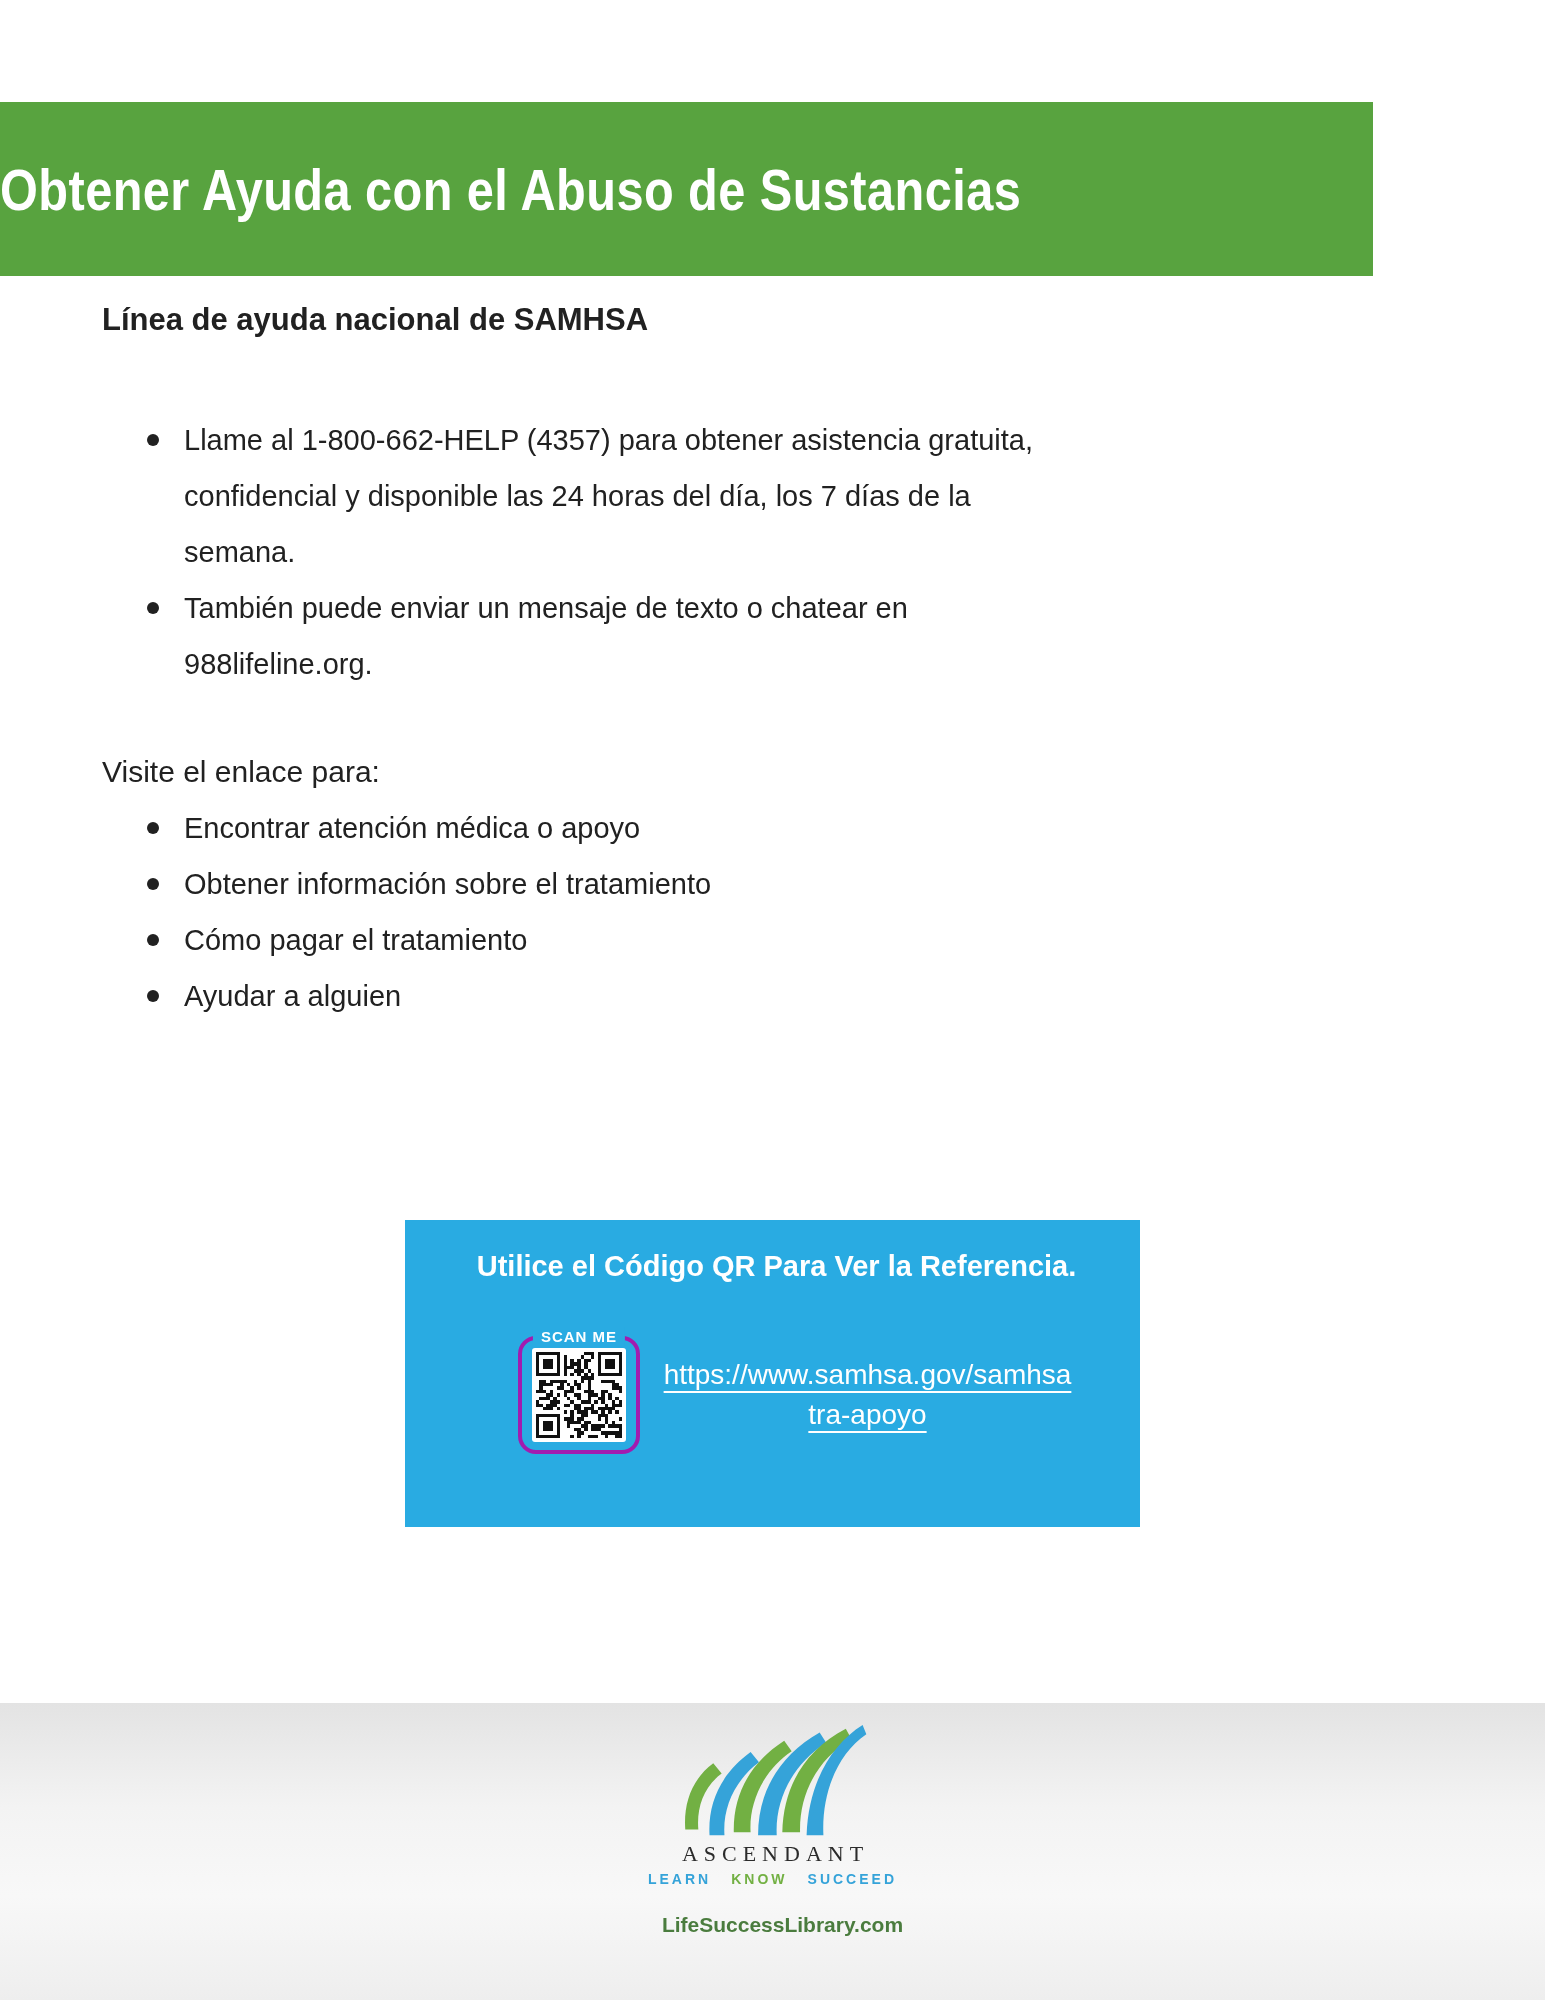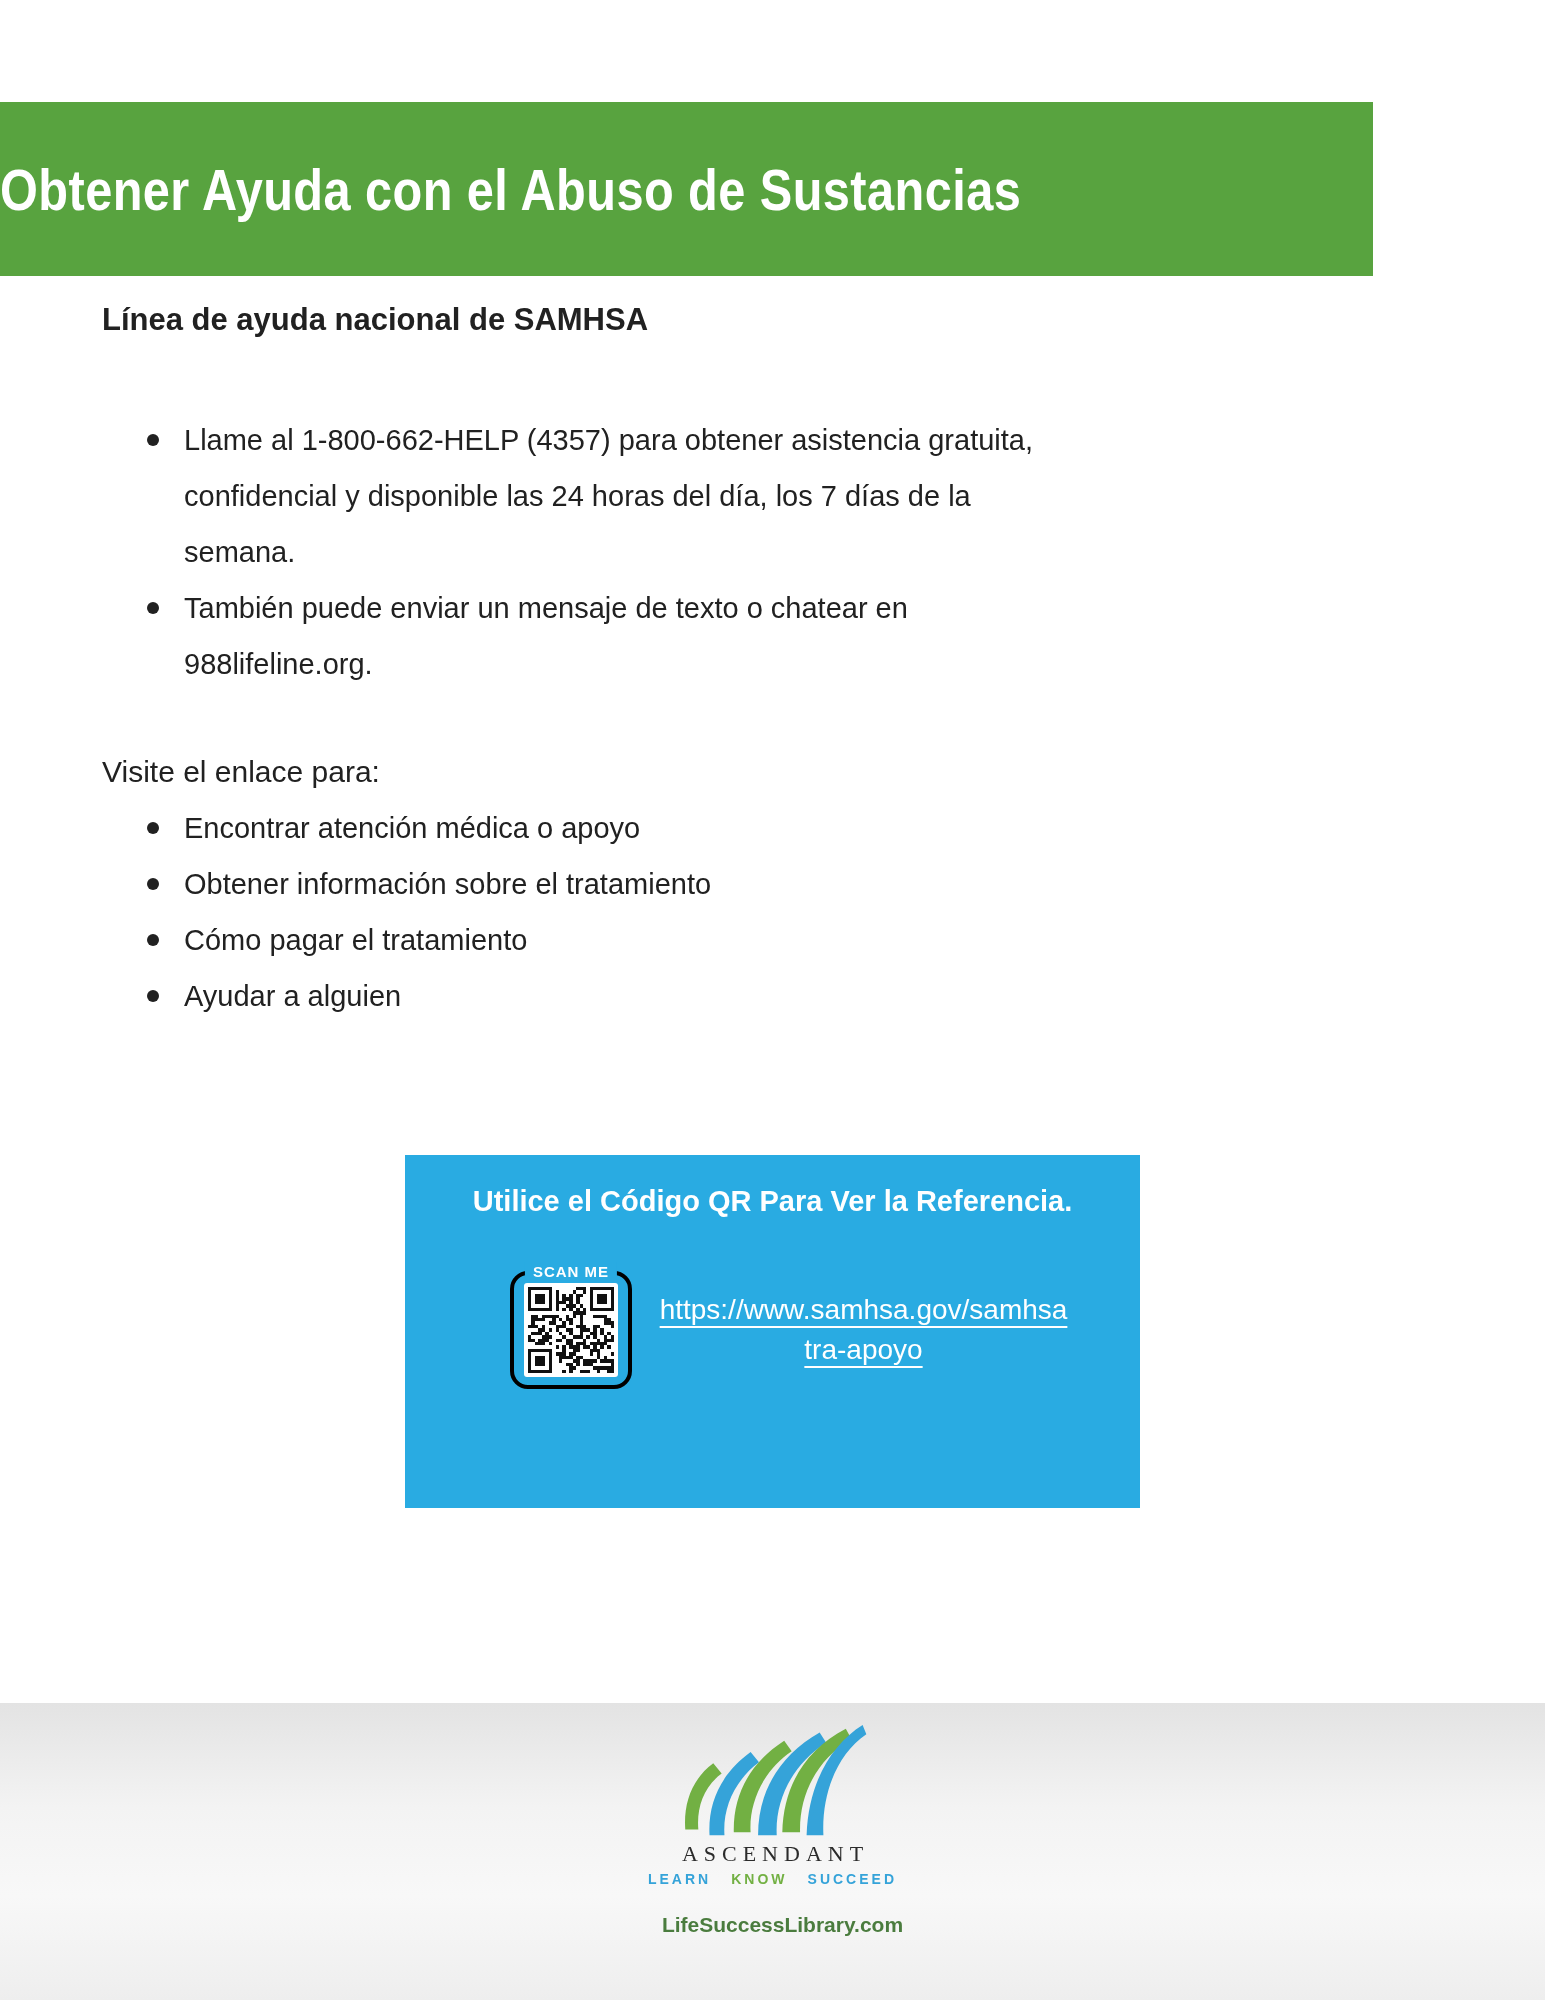--- a/index.html
+++ b/index.html
@@ -26,29 +26,29 @@
     position:relative;padding-left:82px;font-size:29px;line-height:56px;
     white-space:pre-line;color:var(--text-dark,#222);
   }
   .blist li::before{
     content:'';position:absolute;left:45px;top:22px;width:12px;height:12px;
     border-radius:50%;background:var(--text-dark,#222);
   }
   .link-intro{margin:52px 0 0 0;font-size:30px;line-height:56px;color:var(--text-dark,#222);}
   
   .qr-box{
-    position:absolute;left:405px;top:1155px;width:735px;height:353px;
-    background:var(--box-blue,#29abe2);box-sizing:border-box;
+    position:absolute;left:405px;top:1220px;width:735px;height:307px;
+    background:var(--box-blue,#29abe2);box-sizing:border-box;padding-left:8px;
   }
   .qr-box-title{
     margin:28px 16px 0;text-align:center;color:#fff;font-size:29px;font-weight:bold;line-height:36px;
   }
   .qr-row{display:flex;align-items:center;margin-top:52px;padding-left:105px;padding-right:45px;}
   .qr-frame{
-    position:relative;width:122px;height:118px;border:4px solid #000000;border-radius:18px;
+    position:relative;width:122px;height:118px;border:4px solid #a21caf;border-radius:18px;
     box-sizing:border-box;display:flex;align-items:center;justify-content:center;flex:none;
   }
   .scan-label{
     position:absolute;top:-13px;left:50%;transform:translateX(-50%);
     background:var(--box-blue,#29abe2);padding:0 8px;font-size:15px;font-weight:bold;
     color:#fff;letter-spacing:1px;white-space:nowrap;line-height:20px;
   }
   .qr-card{background:#fff;padding:4px;border-radius:3px;}
   .qr-card svg{display:block;width:86px;height:86px;}
   .ref-link{

